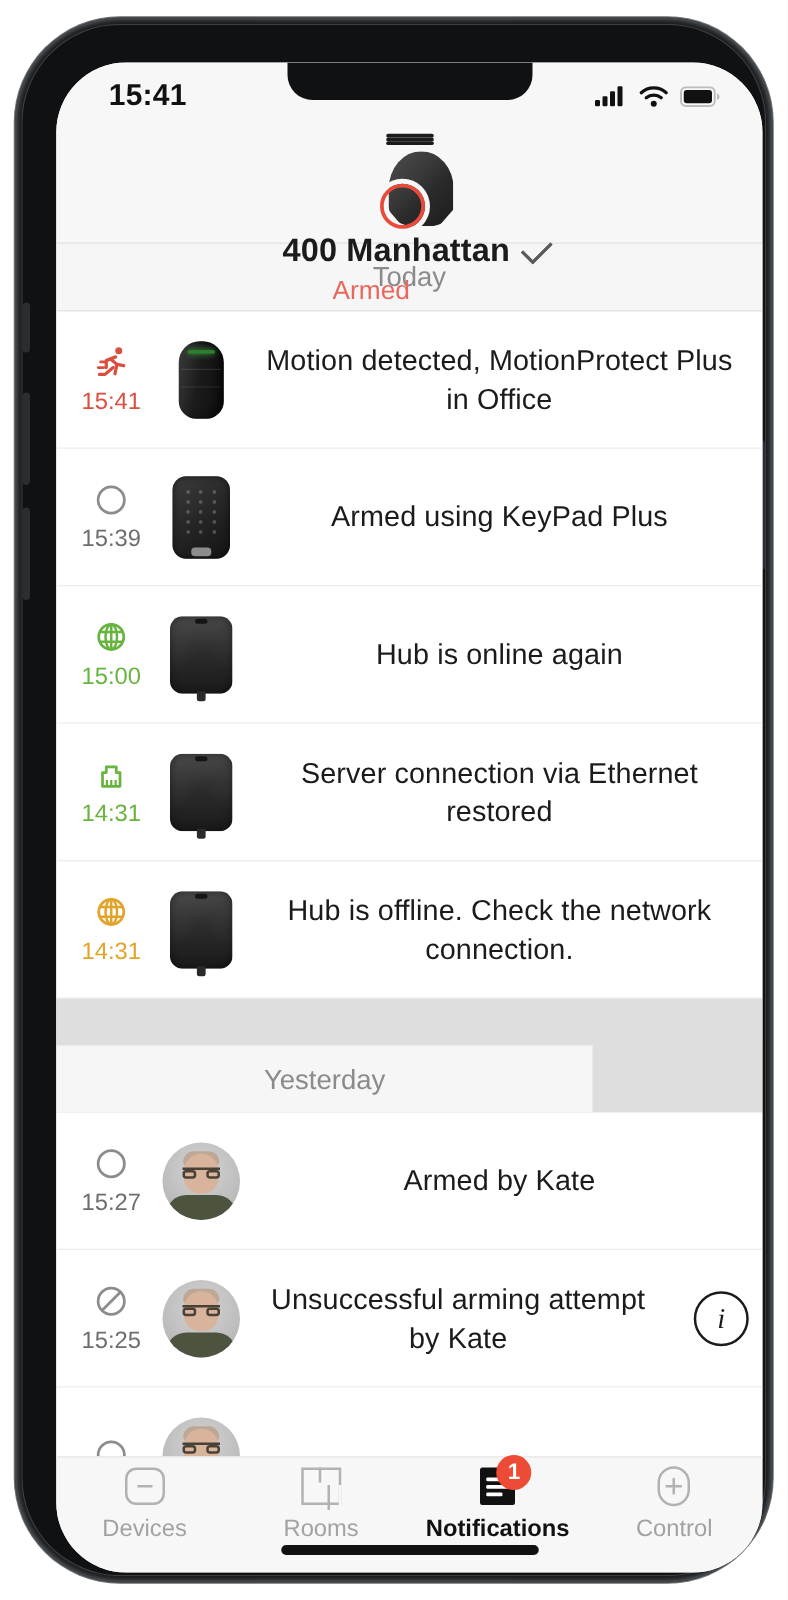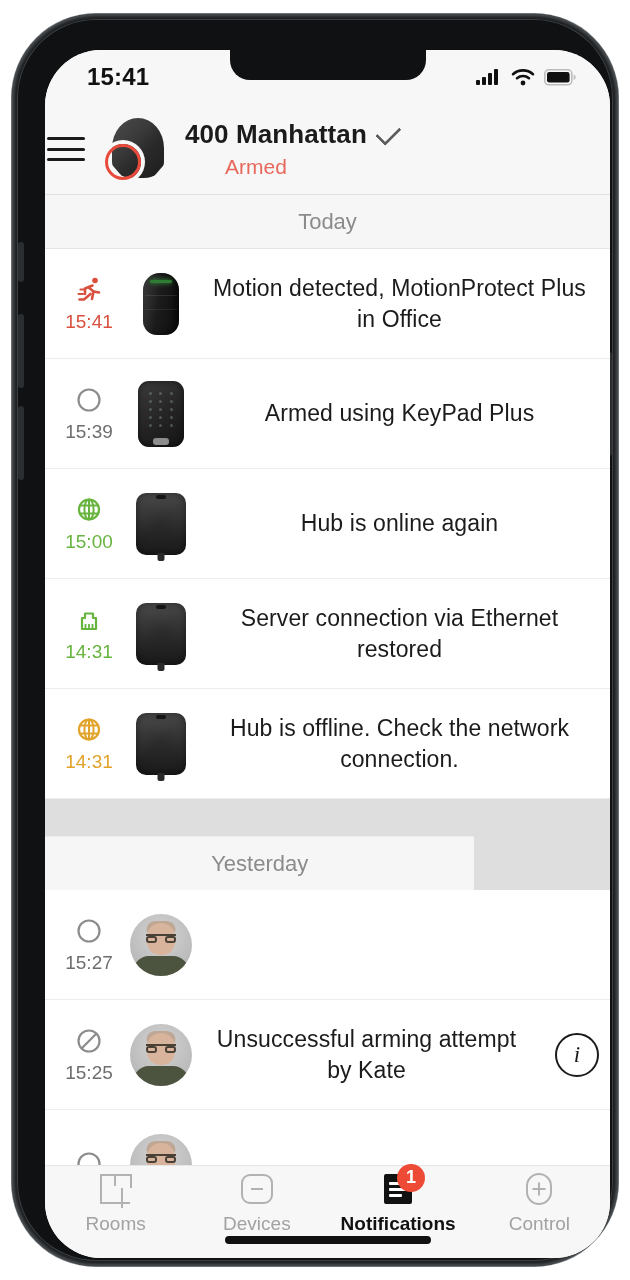--- a/index.html
+++ b/index.html
@@ -97,20 +97,21 @@
   .appbar {
     position: absolute;
     left: 0; top: 54px; right: 0;
     height: 91px;
     background: #f7f7f7;
     border-bottom: 1px solid #e2e2e2;
     display: flex;
     align-items: center;
     box-sizing: border-box;
     z-index: 20;
+    flex-direction: column;
   }
   .hamburger {
     width: 42px; height: 30px;
     display: flex; flex-direction: column; justify-content: space-between;
     padding: 3px 2px;
     box-sizing: border-box;
     cursor: pointer;
   }
   .hamburger span { display: block; height: 3px; background: #1b1b1b; border-radius: 2px; }
 
@@ -679,20 +680,21 @@
             <div class="row-time" style="color:#6e6e6e">15:27</div>
           </div>
           <div class="row-thumb">
             <div class="avatar-photo">
               <div class="hairline"></div>
               <div class="head"></div>
               <div class="glasses"></div>
               <div class="shirt"></div>
             </div>
           </div>
+          <div class="row-text">Armed by Kate</div>
         </div>
 
         <div class="row">
           <div class="row-meta">
             <svg class="row-icon" viewBox="0 0 32 32">
               <circle cx="16" cy="15" r="10.5" stroke="#8c8c8c" stroke-width="2.2" fill="none"></circle>
               <path d="M8.8 22.2 L23.2 7.8" stroke="#8c8c8c" stroke-width="2.2" stroke-linecap="round"></path>
             </svg>
             <div class="row-time" style="color:#6e6e6e">15:25</div>
           </div>
@@ -724,29 +726,29 @@
 
             </div>
           </div>
           <div class="row-text"></div>
         </div>
       </div>
 
       <div class="tabbar">
         <div class="tab">
           <div class="tab-icon">
-            <div class="ico-rooms"></div>
-          </div>
-          <div class="tab-label">Rooms</div>
+            <div class="ico-devices"></div>
+          </div>
+          <div class="tab-label">Devices</div>
         </div>
         <div class="tab">
           <div class="tab-icon">
-            <div class="ico-devices"></div>
-          </div>
-          <div class="tab-label">Devices</div>
+            <div class="ico-rooms"></div>
+          </div>
+          <div class="tab-label">Rooms</div>
         </div>
         <div class="tab active">
           <div class="tab-icon">
             <div class="ico-notif">
               <i></i>
                 <i></i>
                 <i></i>
               <div class="badge">1</div>
             </div>
           </div>

